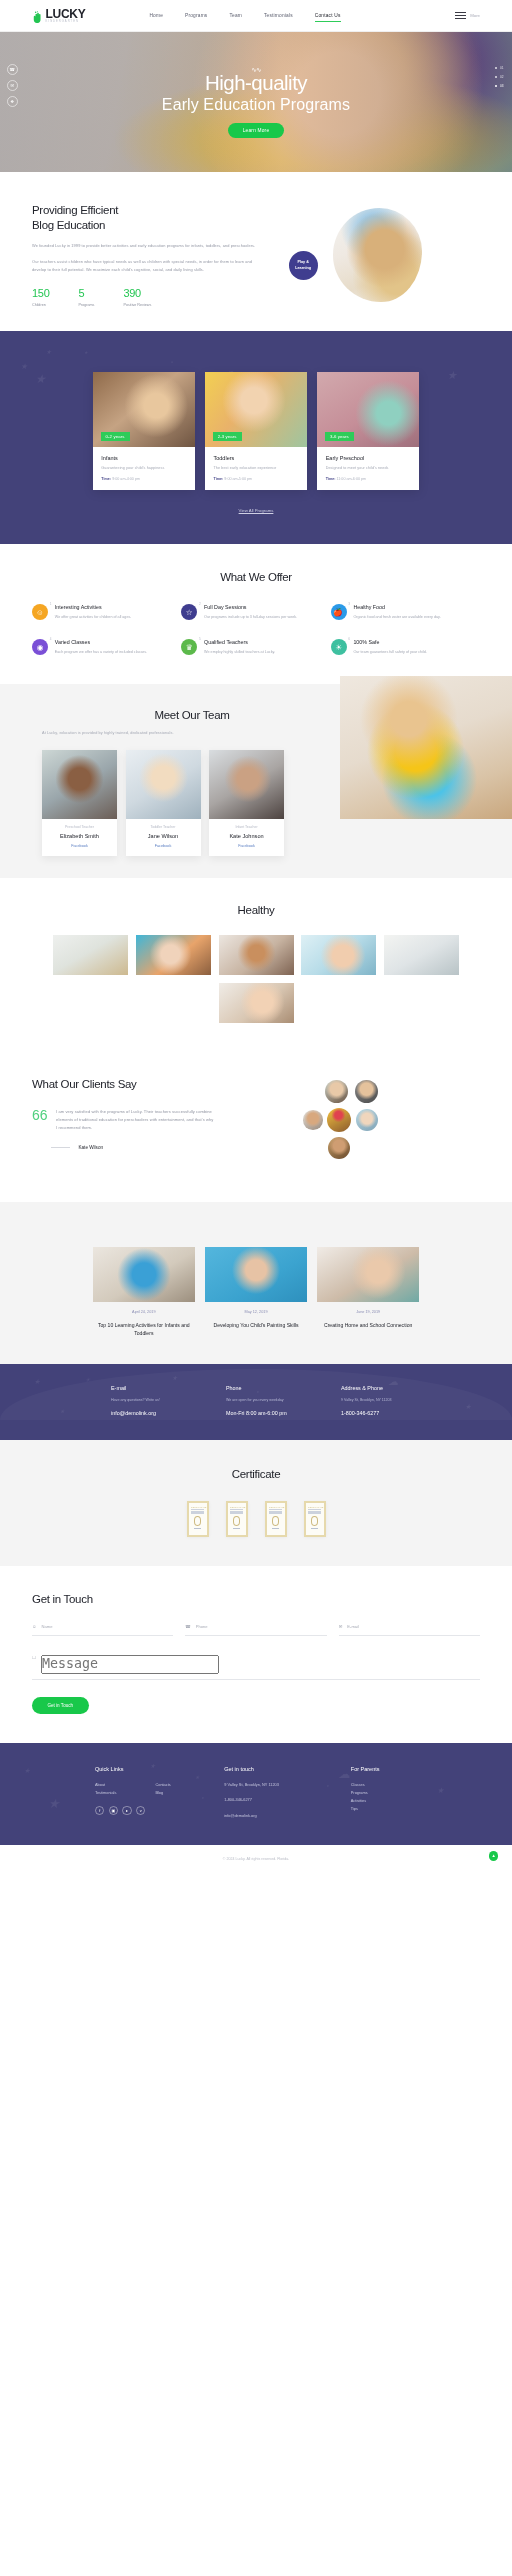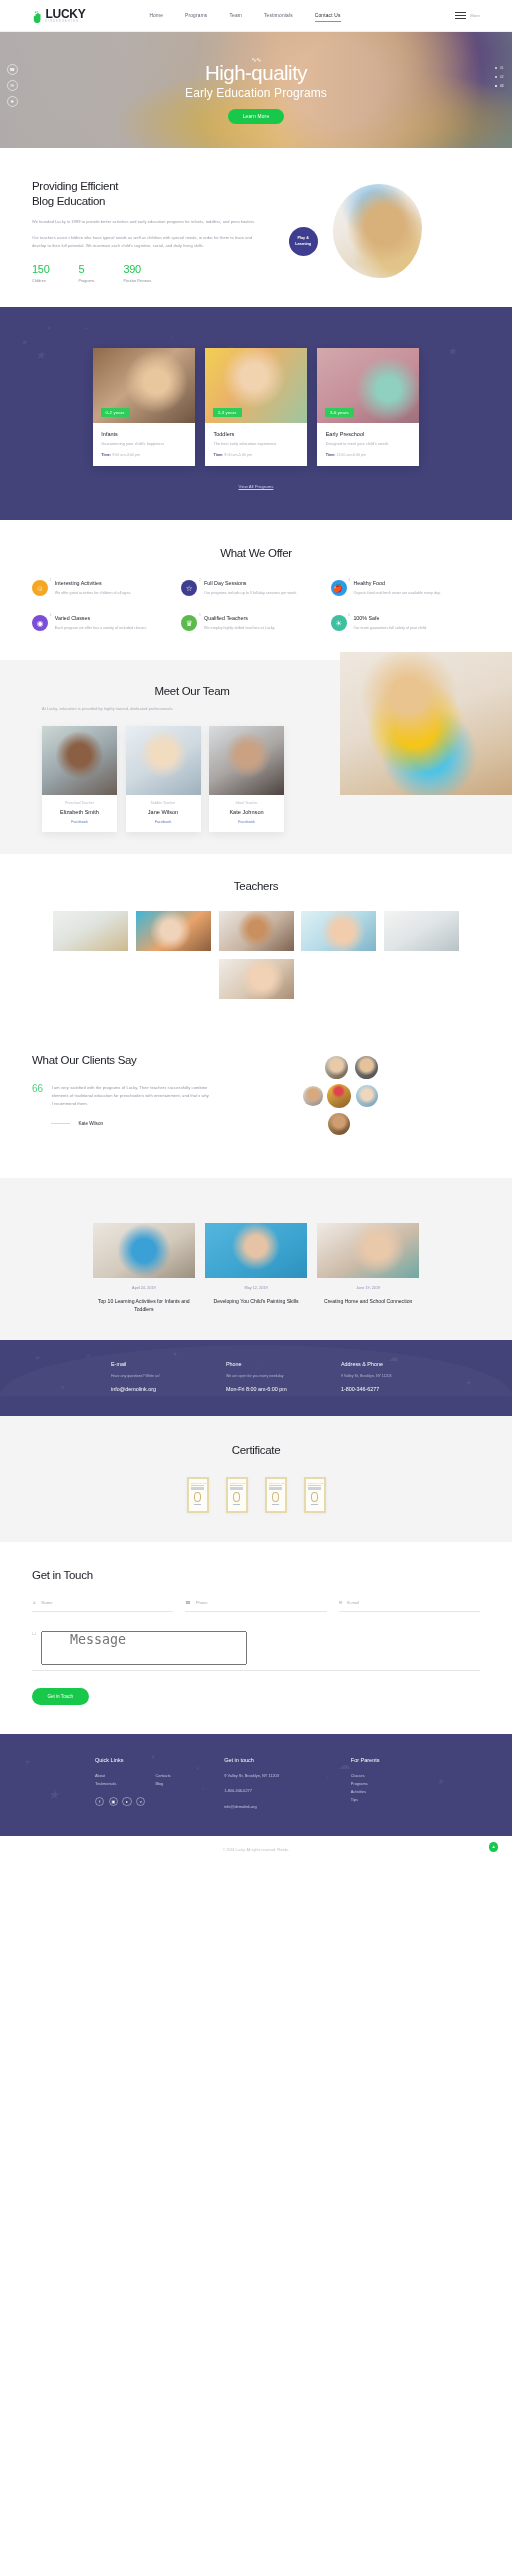--- a/index.html
+++ b/index.html
@@ -31,38 +31,38 @@
   .nav a.active { color:#22242c; }
   .nav a.active:after{
     content:""; position:absolute; left:11px; right:11px; bottom:-4.3px; height:1px; background:#2ecc59;
   }
   .more { margin-left:auto; display:flex; align-items:center; gap:4.3px; }
   .burger { display:flex; flex-direction:column; gap:1.7px; }
   .burger i { display:block; width:11px; height:1px; background:#3a3a44; }
   .more-label { font-size:4.3px; color:#aaacb8; }
 
   
-  .hero { height:116px; position:relative; overflow:hidden; }
+  .hero { height:140px; position:relative; overflow:hidden; }
   .hero-bg { position:absolute; inset:0; }
   .hero-photo {
     position:absolute; inset:0;
     background:
       radial-gradient(circle at 66% 44%, #f0c9a6 0 12%, rgba(240,201,166,0) 42%),
       radial-gradient(circle at 72% 28%, #d9a86f 0 9%, rgba(217,168,111,0) 30%),
       radial-gradient(ellipse at 64% 78%, #e9c14a 0 16%, rgba(233,193,74,0) 46%),
       radial-gradient(circle at 86% 22%, #6c4f8e 0 7%, rgba(108,79,142,0) 26%),
       radial-gradient(circle at 95% 60%, #8fb0a6 0 18%, rgba(143,176,166,0) 48%),
       linear-gradient(100deg,#d8d2cb 0%, #cfc7bf 24%, #c9b9a6 42%, #d9a98a 60%, #b58b6a 78%, #7d6a63 100%);
     filter:saturate(1.05);
   }
   .hero-tint { position:absolute; inset:0; background:linear-gradient(90deg, rgba(40,40,60,.22), rgba(40,40,60,.08) 55%, rgba(40,40,60,.28)); }
   .hero-inner { position:relative; z-index:3; height:100%; display:flex; flex-direction:column; align-items:center; justify-content:center; }
   .hero-squiggle { font-size:6.8px; color:#fff; opacity:.95; letter-spacing:-0.9px; margin-bottom:-1.7px; }
   .hero-h1 { font-size:20.5px; color:#fff; font-weight:normal; letter-spacing:-0.5px; line-height:1.1; }
-  .hero-h2 { font-size:12px; color:#fff; font-weight:normal; letter-spacing:0.1px; margin-top:1.7px; }
+  .hero-h2 { font-size:16px; color:#fff; font-weight:normal; letter-spacing:0.1px; margin-top:1.7px; }
   .hero-btn {
     margin-top:8.5px; background:#18c84a; color:#fff; border:none; border-radius:17px;
     font-size:4.8px; padding:5.1px 14.5px; font-family:inherit; cursor:pointer; letter-spacing:0.2px;
   }
   .hero-side { position:absolute; left:6.8px; top:32px; z-index:4; display:flex; flex-direction:column; gap:5.1px; }
   .hero-side .circ {
     width:11px; height:11px; border-radius:50%; border:0.9px solid rgba(255,255,255,.55);
     display:flex; align-items:center; justify-content:center; color:#fff; font-size:4.3px;
   }
   .hero-dots { position:absolute; right:8.5px; top:34px; z-index:4; display:flex; flex-direction:column; gap:5.1px; }
@@ -187,21 +187,21 @@
   .join-p { font-size:3.9px; color:#f2f2f2; margin-top:6.8px; line-height:1.9; }
   .join-btn {
     margin-top:7.7px; background:#4039c4; color:#fff; border:none; border-radius:15.4px;
     font-size:4.3px; padding:5.1px 12.8px; font-family:inherit; cursor:pointer;
   }
 
   
   .testi { padding:27px 32px 29px; display:flex; }
   .testi-left { width:256px; }
   .quote-row { display:flex; gap:8.5px; margin-top:15.4px; }
-  .quote-mark { font-size:10px; color:#4fd07e; line-height:1; }
+  .quote-mark { font-size:14px; color:#4fd07e; line-height:1; }
   .quote-txt { font-size:4px; color:#8e929f; line-height:2.0; max-width:158px; letter-spacing:0.1px; }
   .q-author { display:flex; align-items:center; gap:8.5px; margin-top:13.7px; padding-left:19px; }
   .q-line { width:19px; height:0.9px; background:#d6d8de; display:block; }
   .q-name { font-size:4.6px; color:#22242c; }
   .testi-right { flex:1; position:relative; height:96px; }
   .av { position:absolute; border-radius:50%; }
   .a1{width:23px;height:23px;left:37px;top:3.4px;background:radial-gradient(circle at 50% 40%,#e8c9a8 0 34%,rgba(232,201,168,0) 58%),linear-gradient(150deg,#cfd6cc,#6c5644);}
   .a2{width:23px;height:23px;left:67px;top:3.4px;background:radial-gradient(circle at 50% 40%,#e5c29c 0 34%,rgba(229,194,156,0) 58%),linear-gradient(150deg,#8b8b8b,#4d4d4d);}
   .a3{width:19.6px;height:19.6px;left:15.4px;top:33px;background:radial-gradient(circle at 50% 42%,#d8a87e 0 34%,rgba(216,168,126,0) 58%),linear-gradient(150deg,#e8e3dc,#9a8a7c);}
   .a4{width:24px;height:24px;left:39px;top:31px;background:radial-gradient(circle at 48% 30%,#e0434f 0 18%,rgba(224,67,79,0) 34%),linear-gradient(150deg,#f3c13f,#8a5a2e);}
@@ -245,21 +245,21 @@
   .git h2 { text-align:left; }
   .form-row { display:flex; gap:12px; margin-top:17px; }
   .field { flex:1; border-bottom:0.9px solid #e4e6ea; padding:0 0 6px 0; display:flex; align-items:center; gap:5.1px; }
   .f-ic { font-size:4.3px; color:#9ea2ae; }
   .field input, .field textarea {
     border:none; outline:none; font-family:inherit; font-size:4.1px; color:#3a3a44; width:100%;
     background:transparent;
   }
   .field input::placeholder, .field textarea::placeholder { color:#a8abb6; }
   .msg-field { border-bottom:0.9px solid #e4e6ea; margin-top:19px; display:flex; gap:5.1px; align-items:flex-start; padding-bottom:5.1px; }
-  .msg-field textarea { height:34px; resize:none;padding-left:28px; }
+  .msg-field textarea { height:19px; resize:none; }
   .git-btn {
     margin-top:17px; background:#18c84a; color:#fff; border:none; border-radius:15.4px;
     font-size:4.6px; padding:6px 15.4px; font-family:inherit; cursor:pointer;
   }
 
   
   .footer { background:#434279; padding:23px 32px 27px; position:relative; overflow:hidden; }
   .f-grid { display:flex; position:relative; z-index:2; padding-left:63px; }
   .fcol { width:145px; }
   .fcol.narrow { width:142px; }
@@ -499,21 +499,21 @@
             <div class="t-role">Infant Teacher</div>
             <div class="t-name">Kate Johnson</div>
             <a href="#" class="t-fb">Facebook</a>
           </div>
         </div>
       </div>
     </div>
   </section>
 
   <section class="gallery">
-    <h2 class="sec-h" style="text-align:center">Teachers</h2>
+    <h2 class="sec-h" style="text-align:center">Healthy</h2>
     <div class="g-grid">
       <div class="g-cell g1"></div>
       <div class="g-cell g2"></div>
       <div class="g-cell g3"></div>
       <div class="g-cell g4"></div>
       <div class="g-cell g5"></div>
       <div class="g-cell g6"></div>
     </div>
   </section>
 

